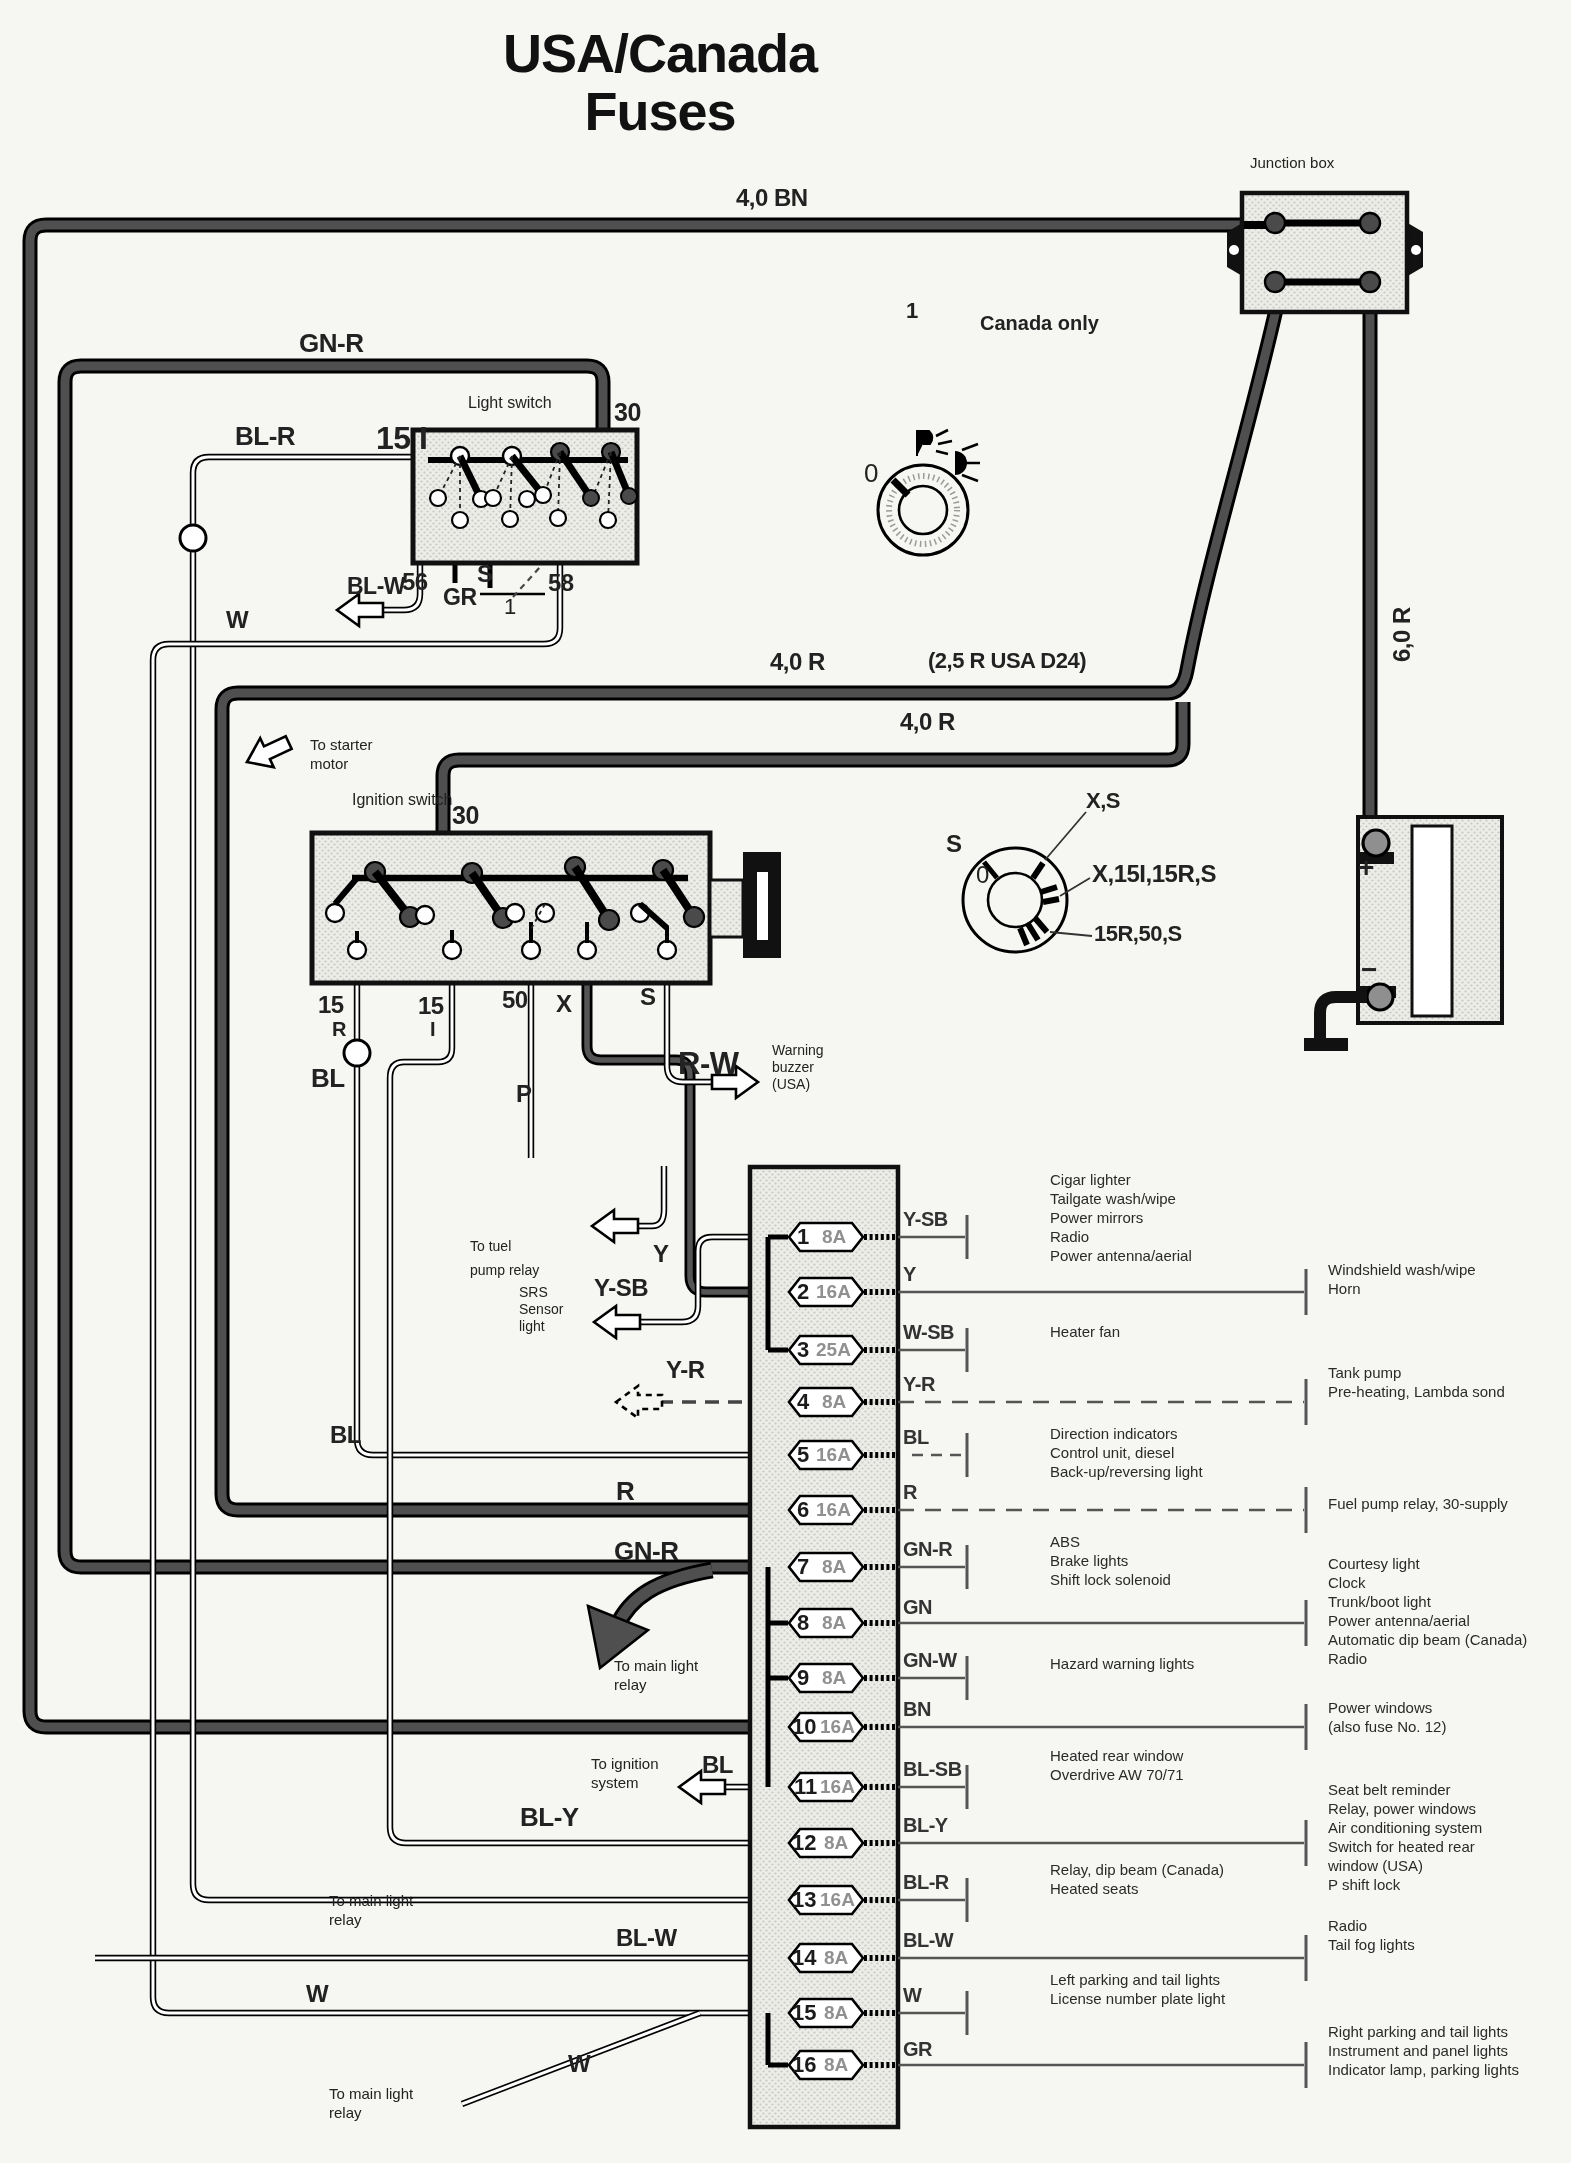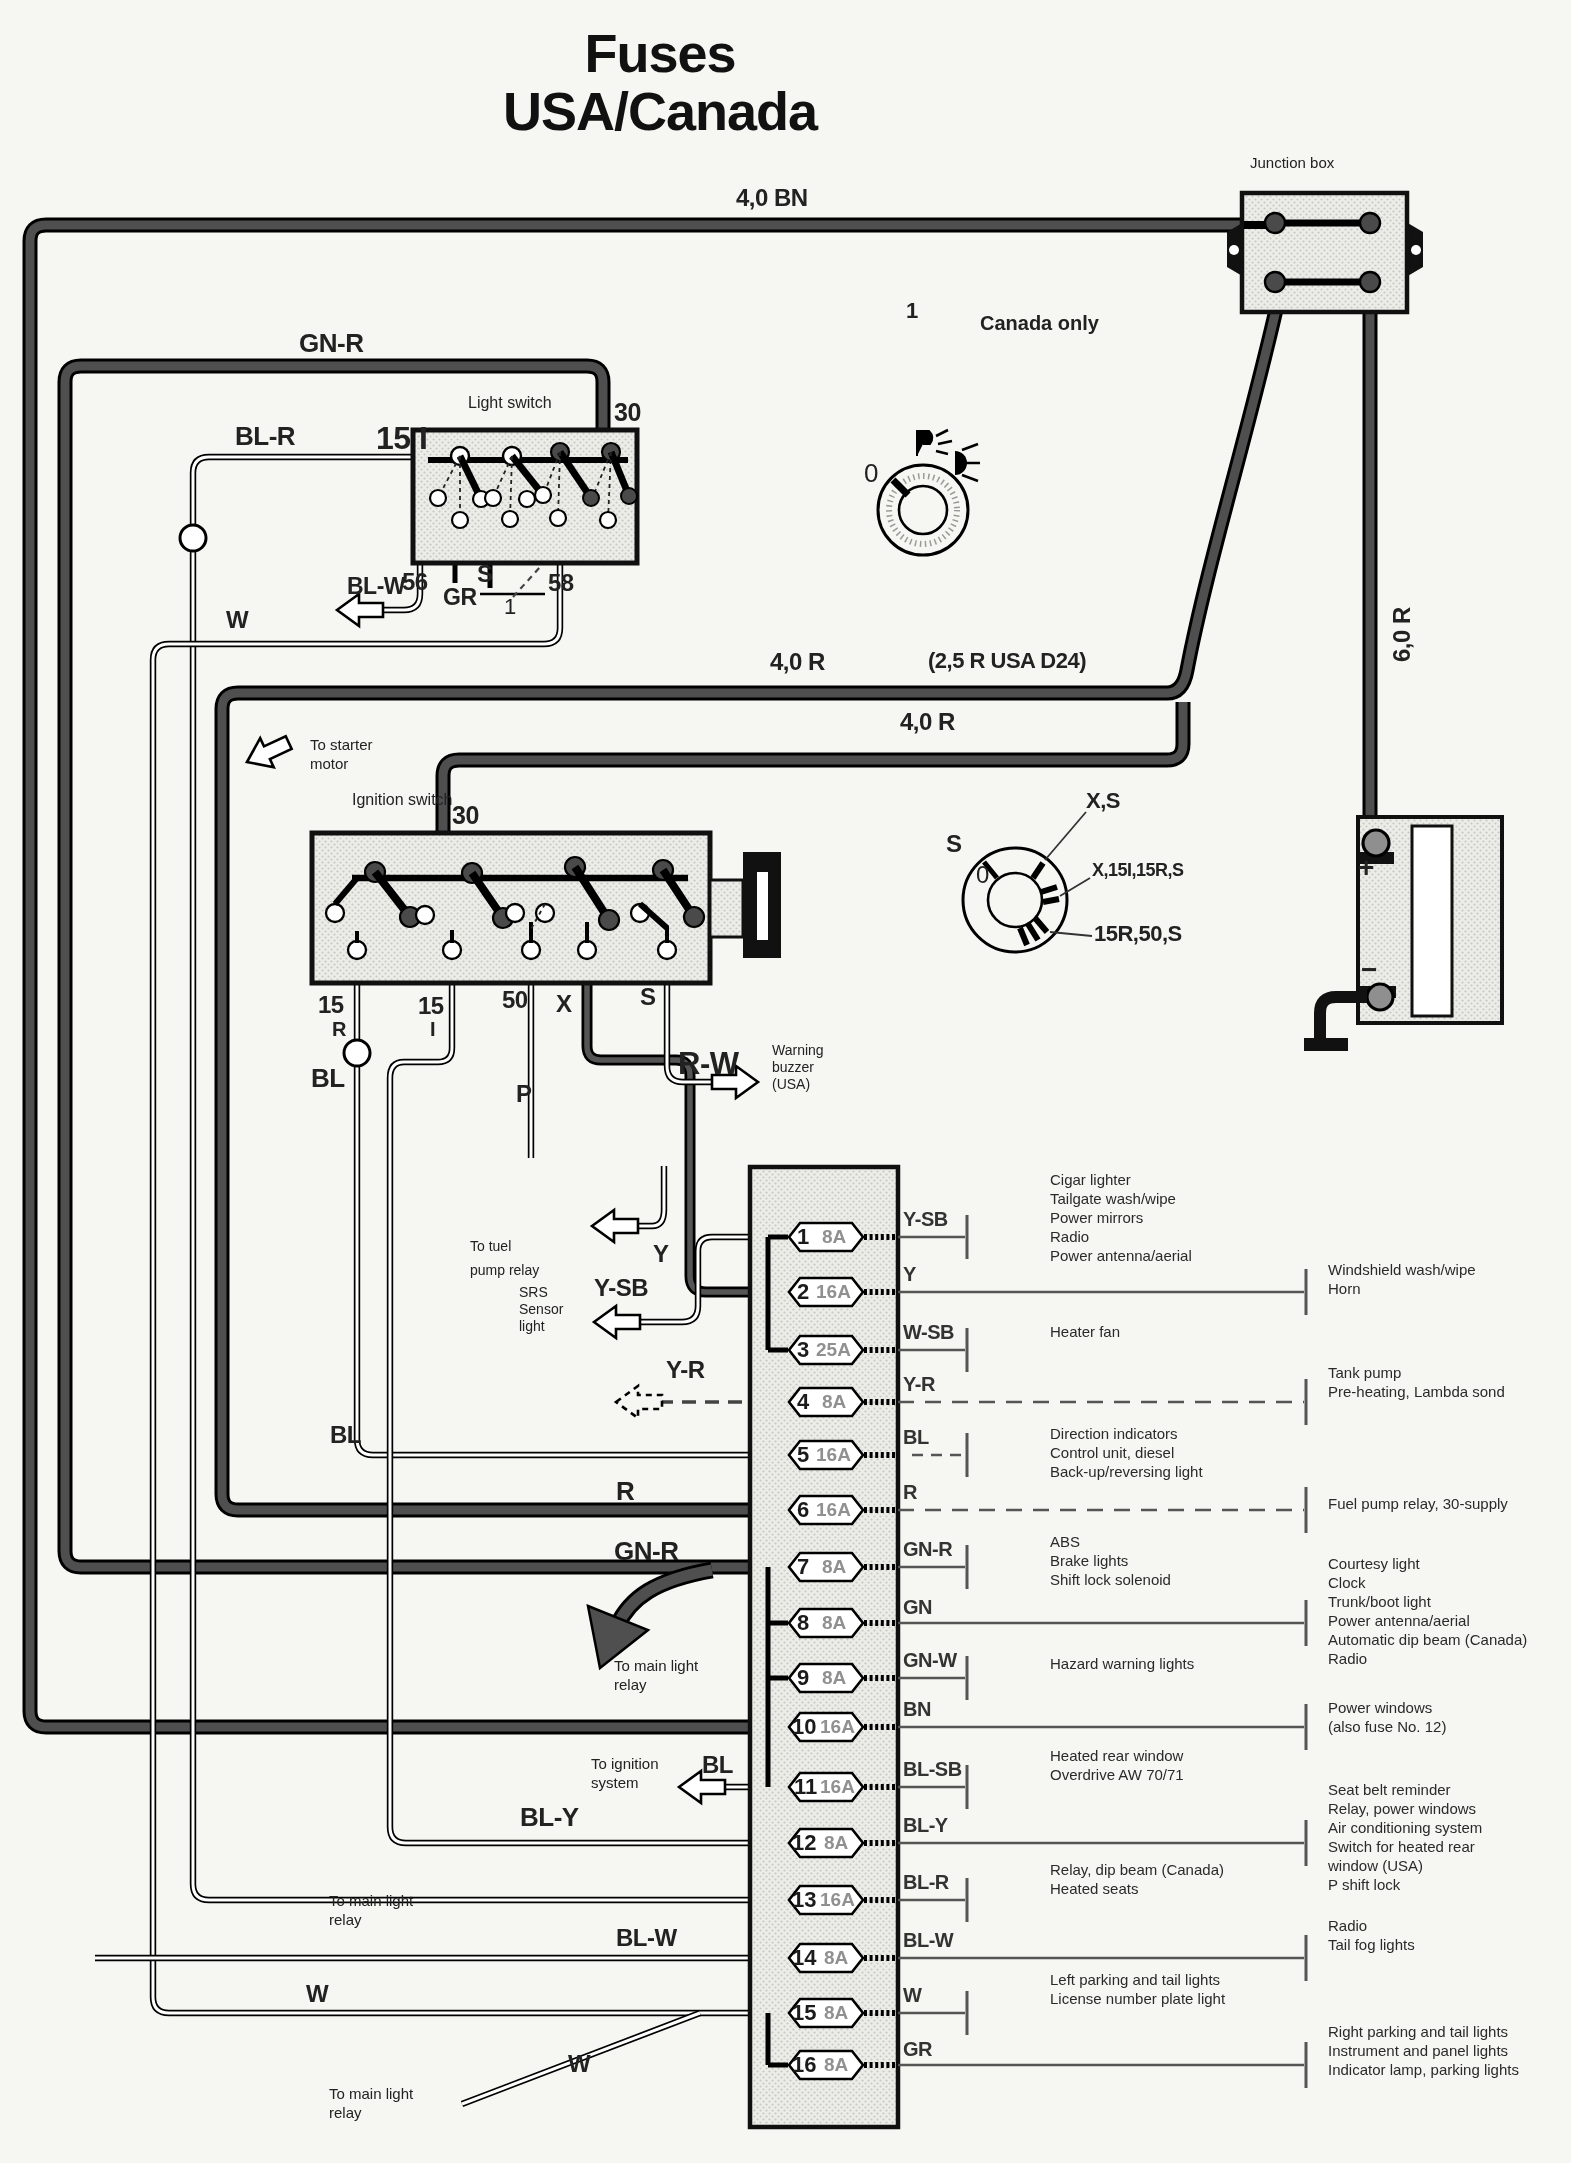--- a/index.html
+++ b/index.html
@@ -315,22 +315,22 @@
 
     <g>
       <path d="M712,1570 C655,1580 630,1598 617,1626" fill="none" stroke="#000" stroke-width="17"></path>
       <path d="M712,1570 C655,1580 630,1598 617,1626" fill="none" stroke="#4f4f4f" stroke-width="11"></path>
       <polygon points="588,1606 648,1630 600,1668" fill="#4f4f4f" stroke="#000" stroke-width="2.5"></polygon>
     </g>
   </g>
 </svg>
 
 <div class="title">
+  <div>USA/Canada</div>
   <div>Fuses</div>
-  <div>USA/Canada</div>
 </div>
 
 <div class="lb" style="left:736px;top:184px;font-size:24px">4,0 BN</div>
 <div class="lb" style="left:299px;top:328px;font-size:26px">GN-R</div>
 <div class="lb" style="left:235px;top:421px;font-size:26px">BL-R</div>
 <div class="lb" style="left:376px;top:420px;font-size:32px">15 I</div>
 <div class="ml" style="left:468px;top:394px;font-size:16px">Light switch</div>
 <div class="lb" style="left:614px;top:398px;font-size:25px">30</div>
 <div class="lb" style="left:347px;top:573px;font-size:23px">BL-W</div>
 <div class="lb" style="left:402px;top:568px;font-size:24px">56</div>
@@ -358,21 +358,21 @@
 <div class="lb" style="left:640px;top:983px;font-size:24px">S</div>
 <div class="lb" style="left:311px;top:1063px;font-size:26px">BL</div>
 <div class="lb" style="left:516px;top:1080px;font-size:24px">P</div>
 <div class="lb" style="left:678px;top:1046px;font-size:31px">R-W</div>
 <div class="ml" style="left:772px;top:1042px;font-size:14px;line-height:17px">Warning
 buzzer
 (USA)</div>
 <div class="lb" style="left:946px;top:830px;font-size:24px">S</div>
 <div class="lb" style="left:976px;top:861px;font-size:24px;font-weight:400">0</div>
 <div class="lb" style="left:1086px;top:788px;font-size:22px">X,S</div>
-<div class="lb" style="left:1092px;top:860px;font-size:18px">X,15I,15R,S</div>
+<div class="lb" style="left:1092px;top:860px;font-size:24px">X,15I,15R,S</div>
 <div class="lb" style="left:1094px;top:921px;font-size:22px">15R,50,S</div>
 <div class="lb vert" style="left:1388px;top:662px;font-size:24px">6,0 R</div>
 <div class="ml" style="left:1250px;top:154px;font-size:15px">Junction box</div>
 <div class="lb" style="left:1358px;top:852px;font-size:28px">+</div>
 <div class="lb" style="left:1361px;top:954px;font-size:28px">−</div>
 <div class="ml" style="left:470px;top:1234px;font-size:14px;line-height:24px">To tuel
 pump relay</div>
 <div class="lb" style="left:594px;top:1274px;font-size:24px">Y-SB</div>
 <div class="ml" style="left:519px;top:1284px;font-size:14px;line-height:17px">SRS
 Sensor

